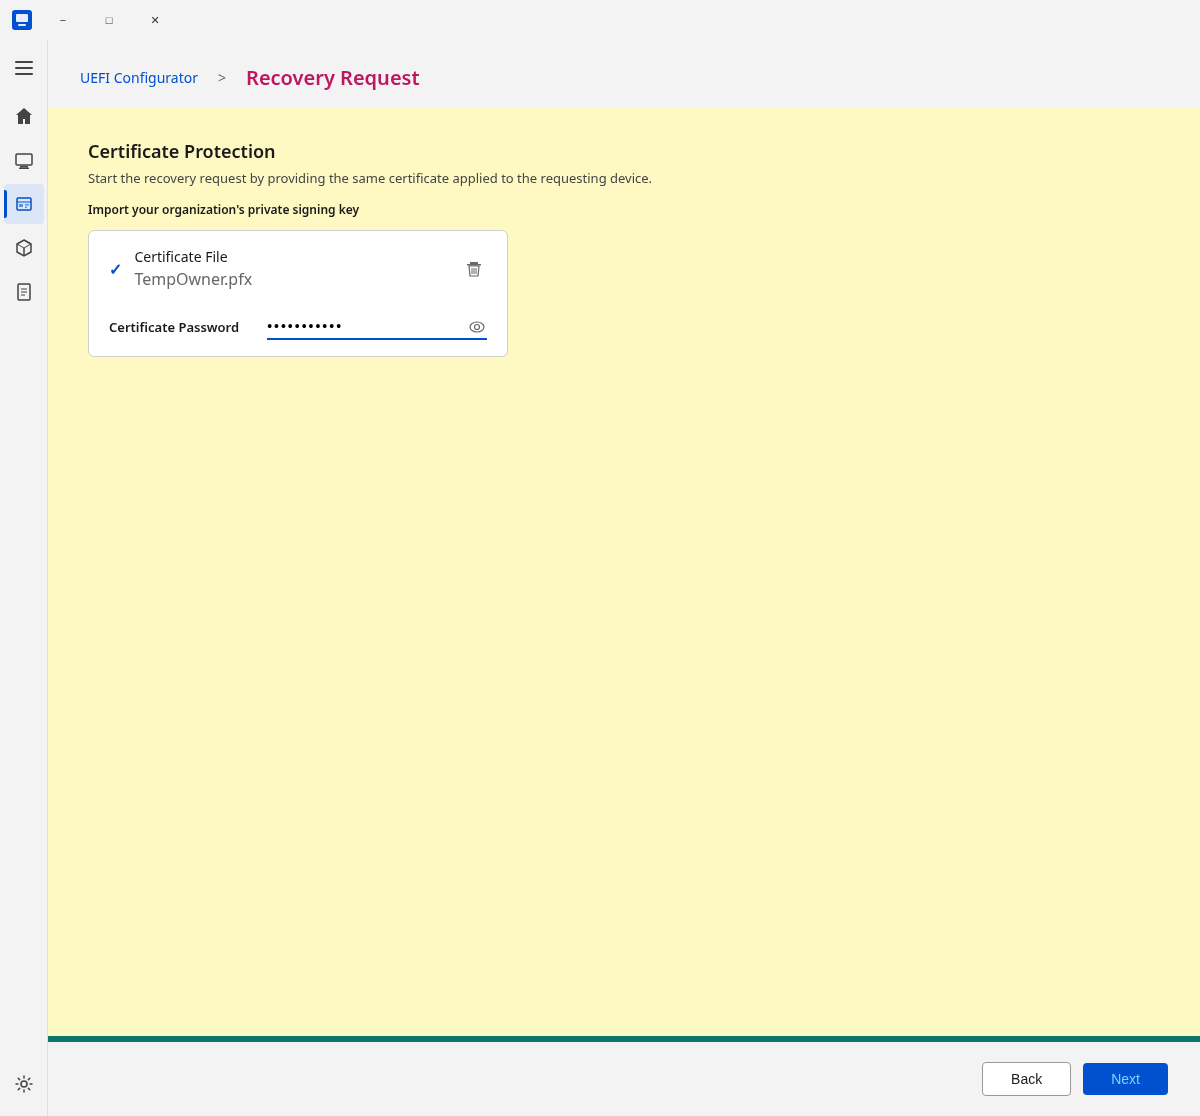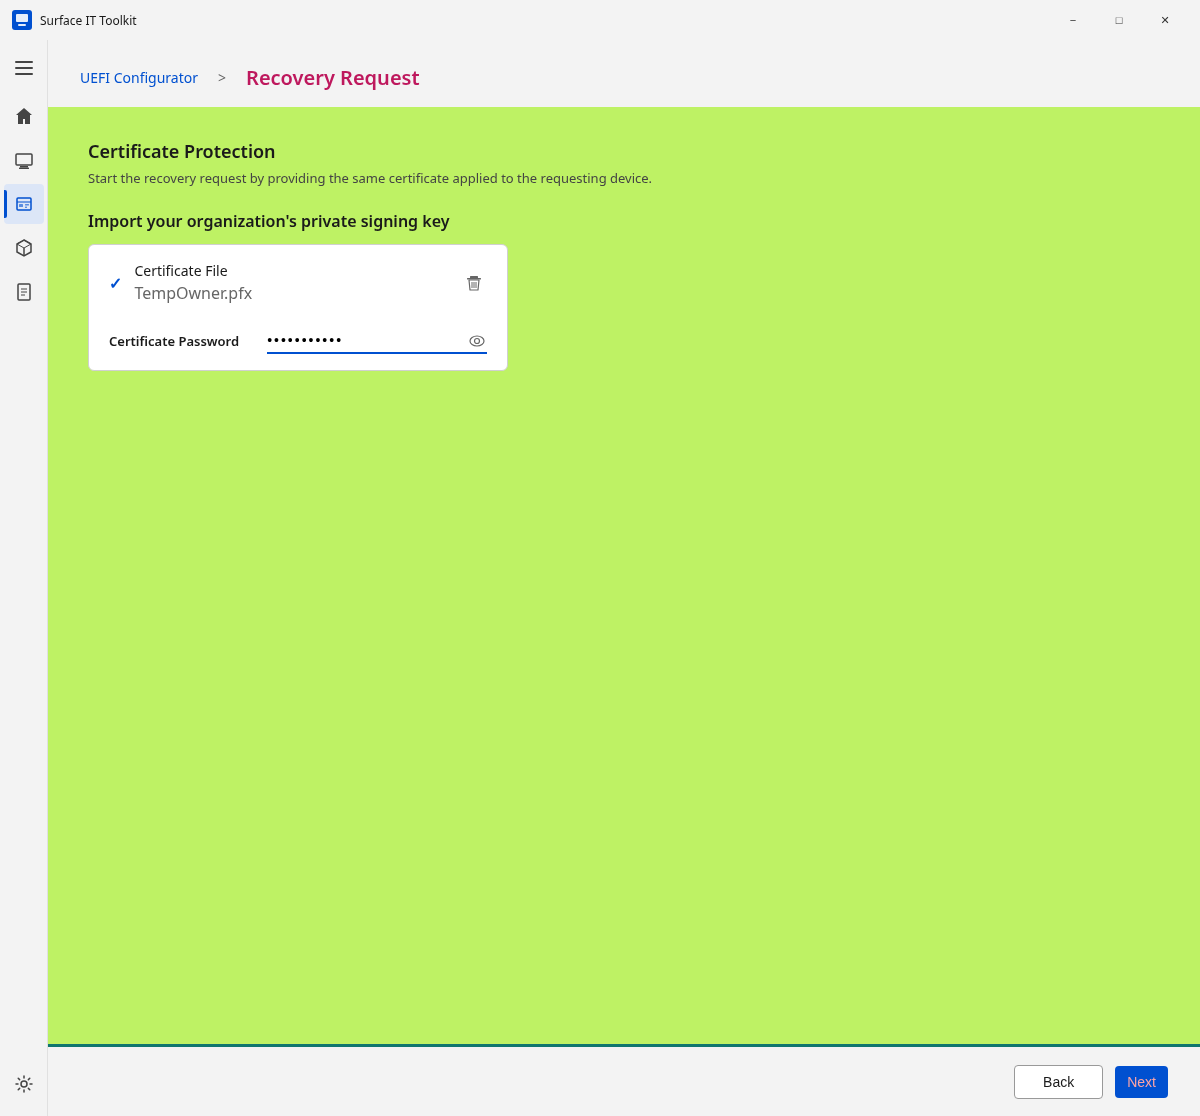--- a/index.html
+++ b/index.html
@@ -146,42 +146,42 @@
     }
     .breadcrumb-current {
       font-size: 20px;
       font-weight: 600;
       color: #be185d;
     }
 
     
     .content-area {
       flex: 1;
-      background: #bef264;
+      background: #fef9c3;
       margin: 0 0 0 0;
       padding: 32px 40px;
       overflow-y: auto;
       display: flex;
       flex-direction: column;
     }
 
     .section-title {
       font-size: 18px;
       font-weight: 600;
       color: #1a1a1a;
       margin-bottom: 6px;
     }
     .section-description {
       font-size: 13px;
       color: #444;
-      margin-bottom: 23px;
+      margin-bottom: 14px;
     }
 
     .import-label {
-      font-size: 16px;
+      font-size: 12px;
       font-weight: 600;
       color: #1a1a1a;
       margin-bottom: 12px;
     }
 
     
     .cert-card {
       border: 1px solid #d0d0d0;
       border-radius: 6px;
       padding: 16px 20px;
@@ -266,64 +266,63 @@
       color: #666;
       font-size: 14px;
       padding: 2px;
       display: flex;
       align-items: center;
       justify-content: center;
     }
 
     
     .footer {
-      height: 72px;
+      height: 80px;
       background: #f3f3f3;
       display: flex;
       align-items: center;
       justify-content: flex-end;
       padding: 0 32px;
       gap: 12px;
-      border-top: 3px solid #0f766e;
+      border-top: 6px solid #0f766e;
     }
     .btn-back {
       padding: 8px 28px;
       font-size: 14px;
       background: white;
       border: 1px solid #999;
       border-radius: 4px;
       cursor: pointer;
       color: #1a1a1a;
     }
     .btn-next {
-      padding: 8px 12px;
+      padding: 8px 28px;
       font-size: 14px;
       background: #0050d0;
       border: none;
       border-radius: 4px;
       cursor: pointer;
-      color: #fca5a5;
+      color: #7dd3fc;
       font-weight: 500;
     }
 
     
     svg { display: block; }
   </style>
 </head>
 <body>
 
 <div class="titlebar">
   <div class="titlebar-icon">
     <svg width="20" height="20" viewBox="0 0 20 20">
       <rect width="20" height="20" rx="3" fill="#0050d0"></rect>
       <rect x="4" y="4" width="12" height="8" rx="1" fill="white" opacity="0.9"></rect>
       <rect x="6" y="14" width="8" height="2" rx="1" fill="white" opacity="0.9"></rect>
     </svg>
   </div>
-  <span class="titlebar-title">Surface IT Toolkit</span>
   <div class="titlebar-controls">
     <button class="titlebar-btn">−</button>
     <button class="titlebar-btn">□</button>
     <button class="titlebar-btn close">✕</button>
   </div>
 </div>
 
 <div class="app-shell">
 
   <nav class="sidebar">

